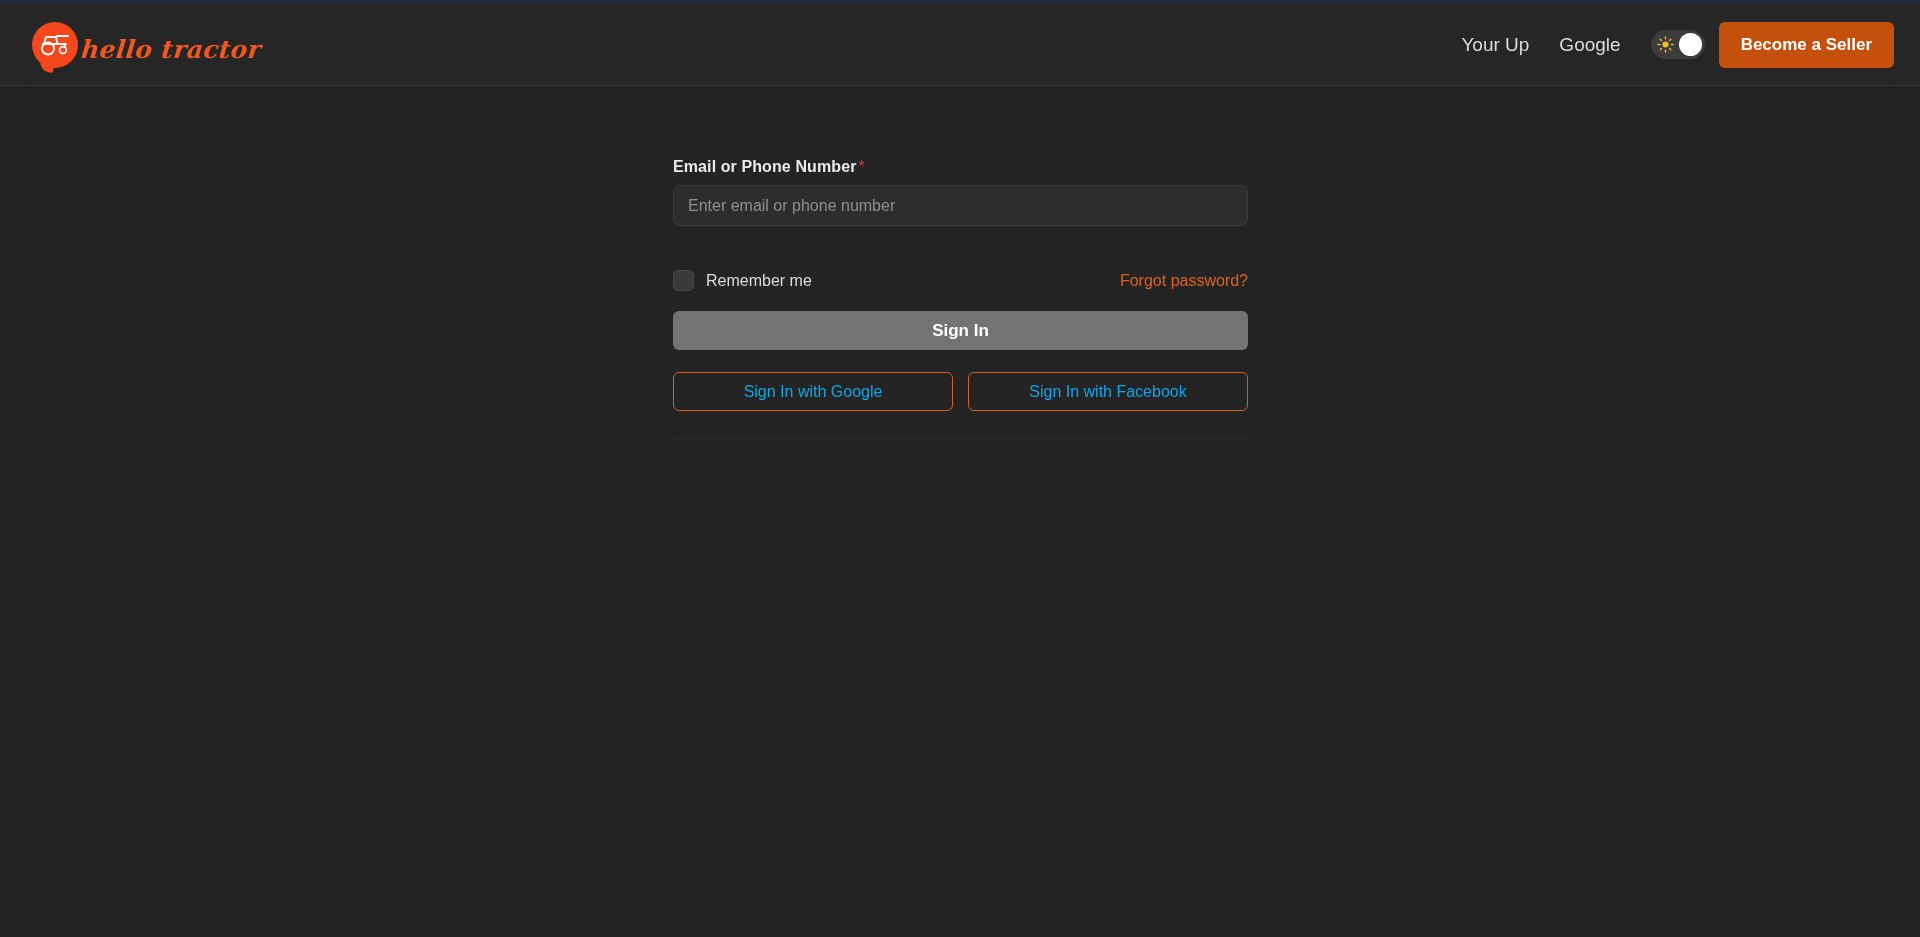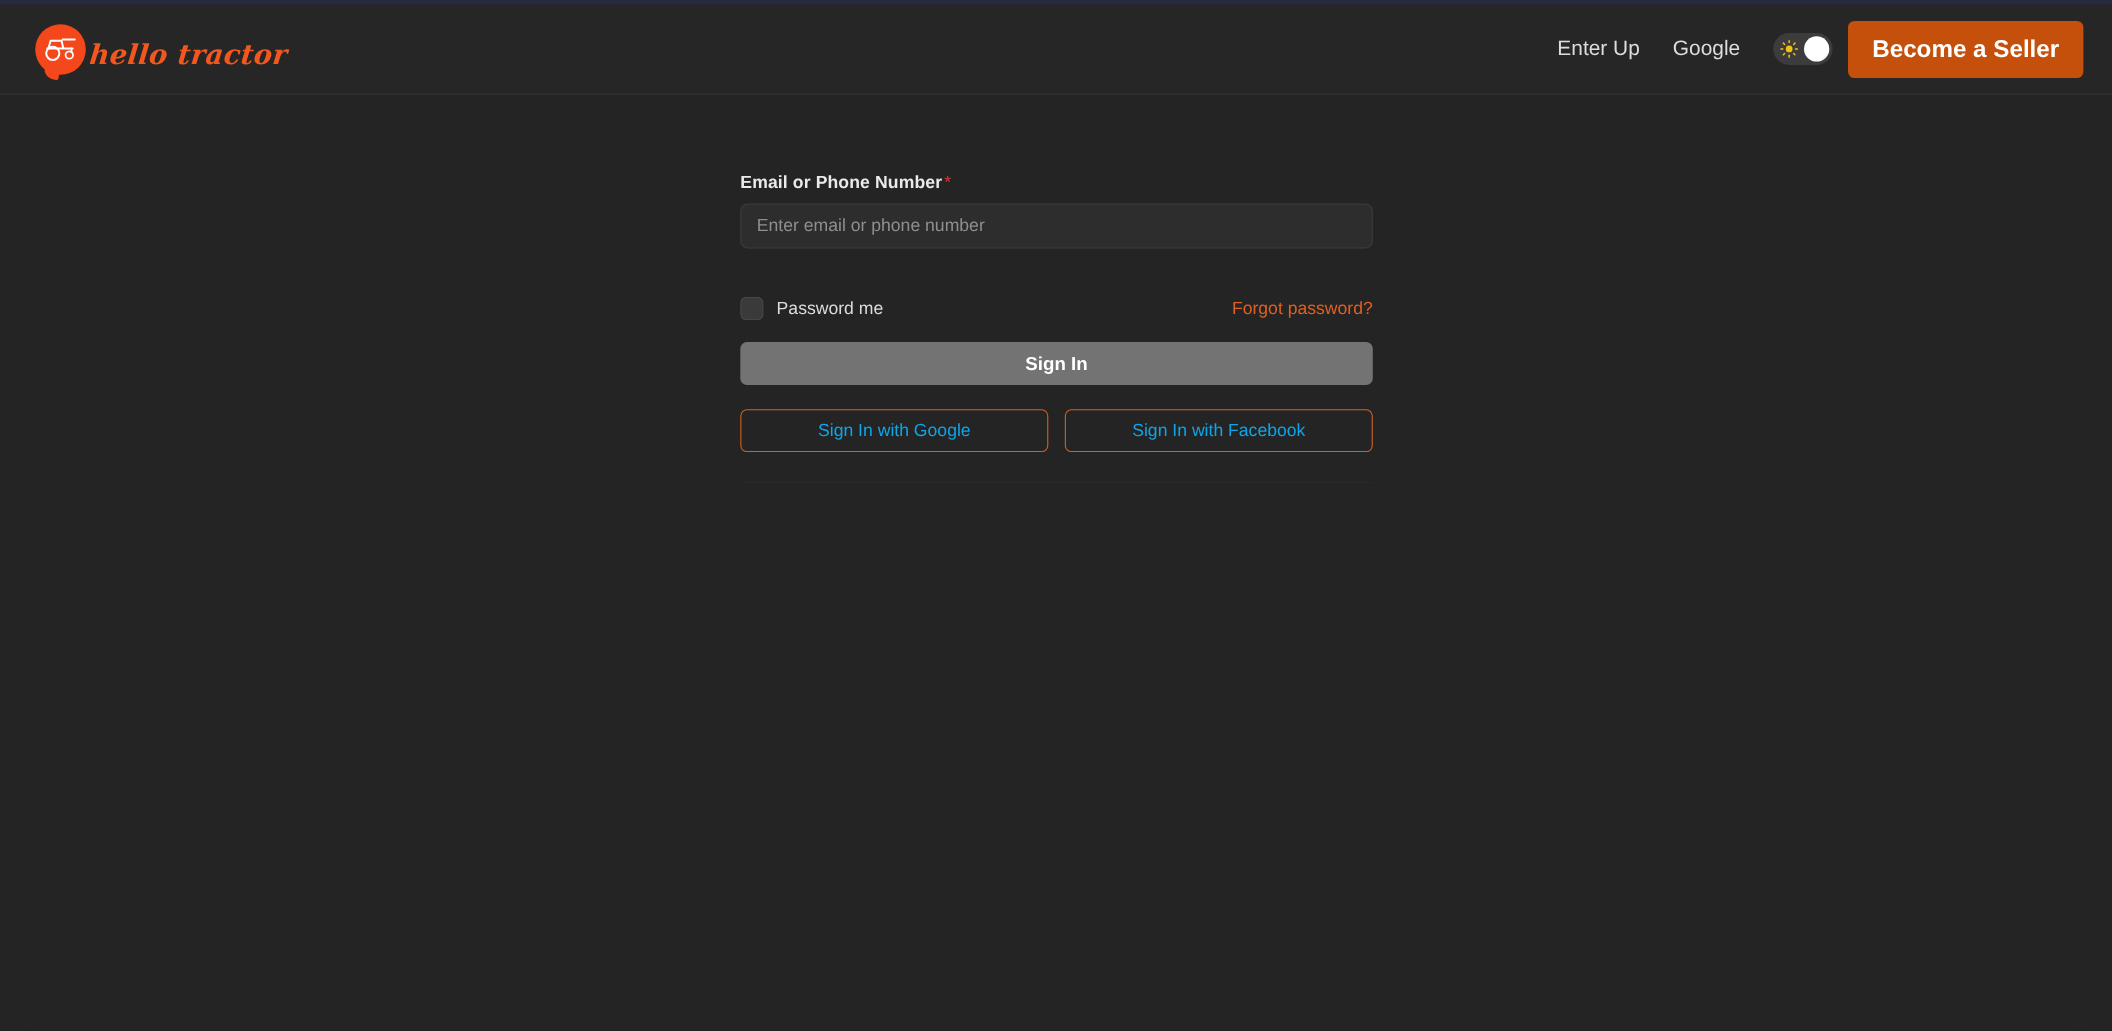--- a/index.html
+++ b/index.html
@@ -127,21 +127,21 @@
     top: 3px;
     width: 23px;
     height: 23px;
     border-radius: 50%;
     background: #ffffff;
   }
 
   .seller-btn {
     background: #C4500B;
     color: #ffffff;
-    font-size: 22px;
+    font-size: 17px;
     font-weight: 700;
     border: none;
     border-radius: 6px;
     padding: 13px 22px;
     cursor: pointer;
     white-space: nowrap;
     font-family: "Liberation Sans", sans-serif;
   }
 
   
@@ -296,21 +296,21 @@
         <path d="M4 12 H27" stroke="#ffffff" stroke-width="1.8" stroke-linecap="round"></path>
         <path d="M26 12 V15.5" stroke="#ffffff" stroke-width="1.6" stroke-linecap="round"></path>
         <path d="M18 4 H29" stroke="#ffffff" stroke-width="1.8" stroke-linecap="round"></path>
       </svg>
     </div>
     <span class="wordmark">hello tractor</span>
   </div>
 
   <div class="header-right">
 
-    <a class="nav-link" href="#">Enter Up</a>
+    <a class="nav-link" href="#">Your Up</a>
     <a class="nav-link" href="#">Google</a>
 
     <div class="theme-toggle">
       <svg class="sun" viewBox="0 0 20 20" xmlns="http://www.w3.org/2000/svg">
         <circle cx="10" cy="10" r="3.6" fill="#F2C014"></circle>
         <g stroke="#F2C014" stroke-width="1.6" stroke-linecap="round">
           <path d="M10 1.2V3.2"></path>
             <path d="M10 16.8V18.8"></path>
           <path d="M1.2 10H3.2"></path>
             <path d="M16.8 10H18.8"></path>
@@ -339,21 +339,21 @@
         <input class="text-input" type="text" placeholder="Enter email or phone number" style="">
       </div>
     </div>
 
     <div class="spacer-1"></div>
 
 
     <div class="row-remember">
       <div class="remember-left">
         <div class="checkbox"></div>
-        <span class="remember-label">Password me</span>
+        <span class="remember-label">Remember me</span>
       </div>
       <a class="forgot-link" href="#">Forgot password?</a>
     </div>
 
     <button class="signin-btn">Sign In</button>
 
     <div class="social-row">
       <button class="social-btn">Sign In with Google</button>
       <button class="social-btn">Sign In with Facebook</button>
     </div>

